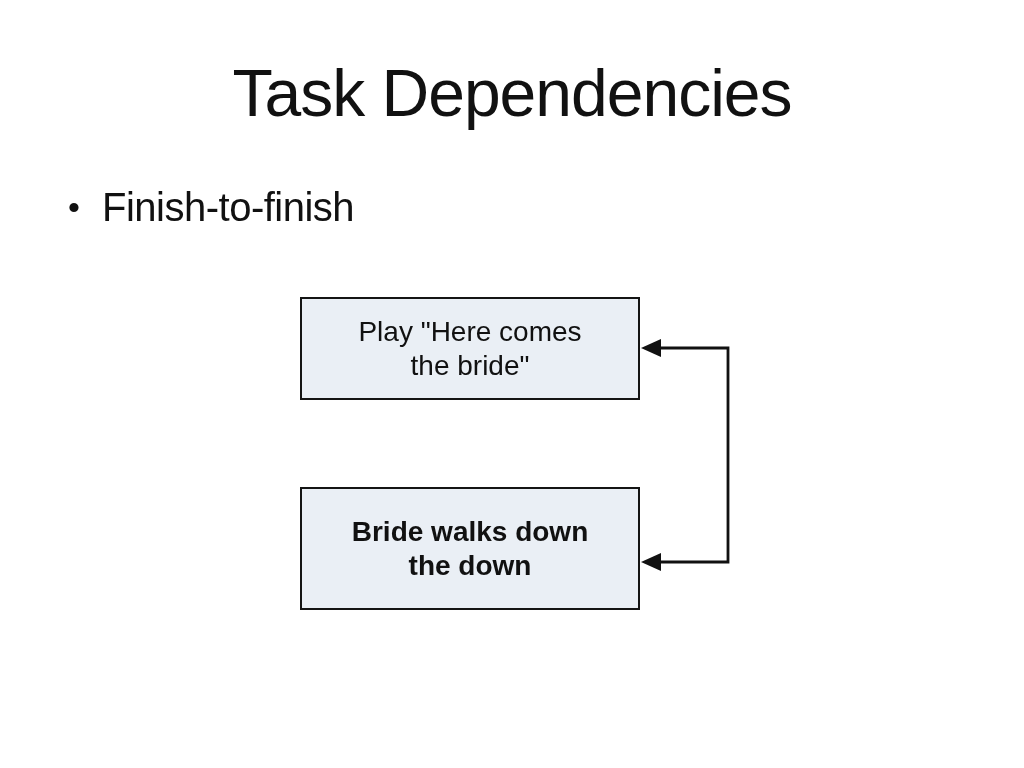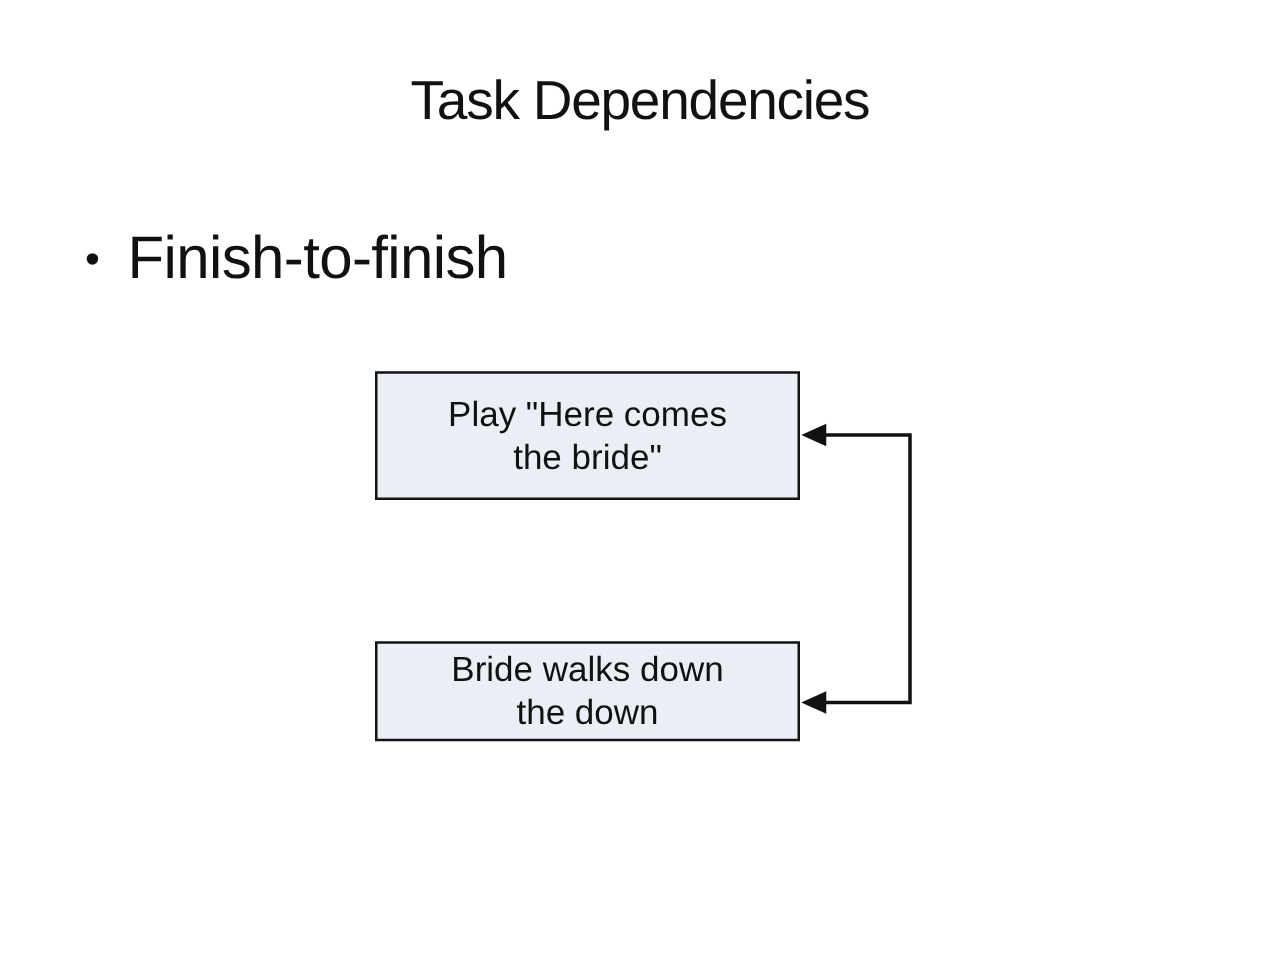--- a/index.html
+++ b/index.html
@@ -17,63 +17,63 @@
     height: 768px;
     background: #ffffff;
   }
   .title {
     position: absolute;
     left: 0;
     right: 0;
     top: 55px;
     margin: 0;
     text-align: center;
-    font-size: 44px;
+    font-size: 66px;
     font-weight: 400;
     letter-spacing: -1px;
     line-height: 1.18;
     color: #111111;
   }
   .bullet-row {
     position: absolute;
     left: 68px;
     top: 185px;
     display: flex;
     align-items: flex-start;
     color: #111111;
   }
   .bullet-marker {
     font-size: 34px;
     line-height: 44px;
     width: 34px;
     flex: 0 0 34px;
   }
   .bullet-text {
-    font-size: 48px;
+    font-size: 40px;
     line-height: 44px;
     letter-spacing: -0.5px;
   }
   .node {
     position: absolute;
     left: 300px;
     width: 340px;
     box-sizing: border-box;
     background: #eaeff5;
     border: 2.5px solid #141414;
     display: flex;
     flex-direction: column;
     justify-content: center;
     align-items: center;
     text-align: center;
     font-size: 28px;
     line-height: 34px;
     color: #111111;
   }
   .node-1 { top: 297px; height: 103px; }
-  .node-2 { top: 513px; height: 80px; }
+  .node-2 { top: 487px; height: 123px; font-weight: bold; }
   .connector-svg {
     position: absolute;
     left: 0;
     top: 0;
     width: 1024px;
     height: 768px;
     pointer-events: none;
   }
 </style>
 </head>

